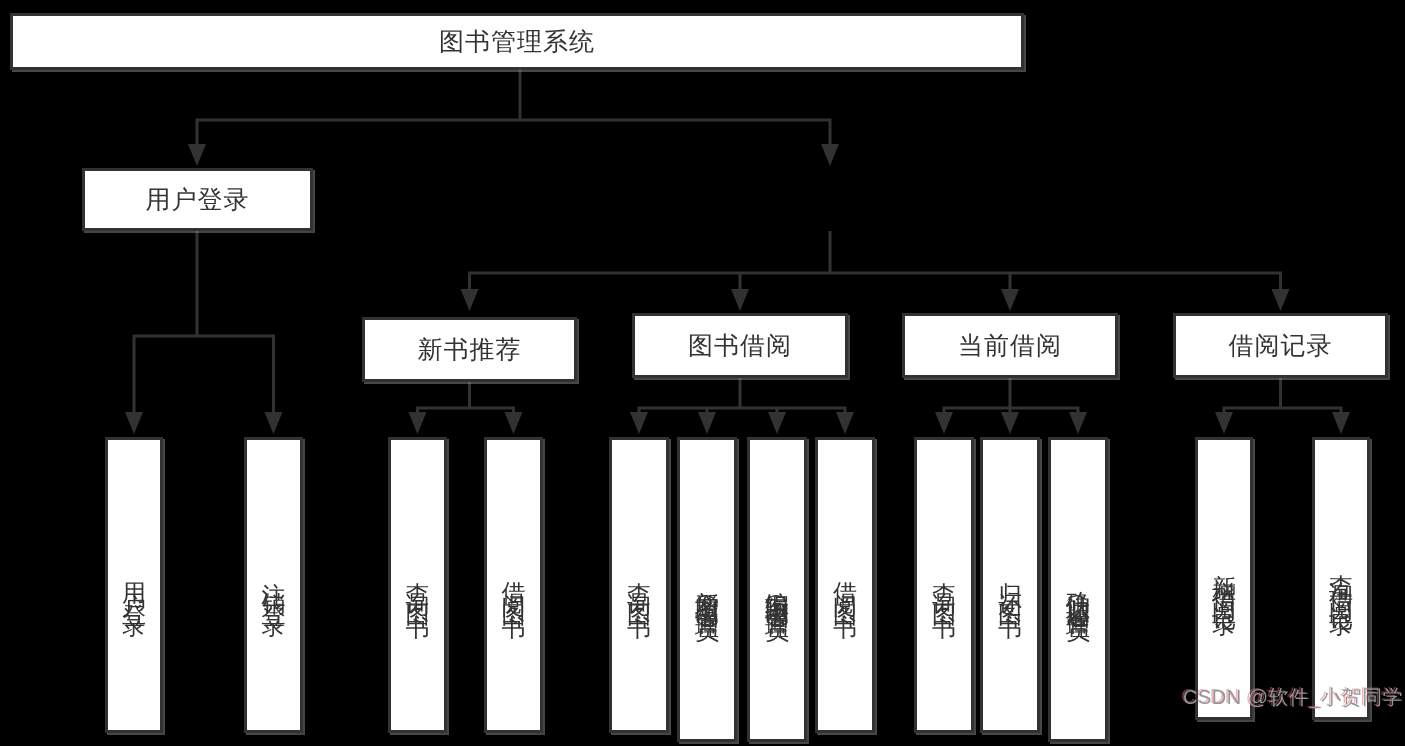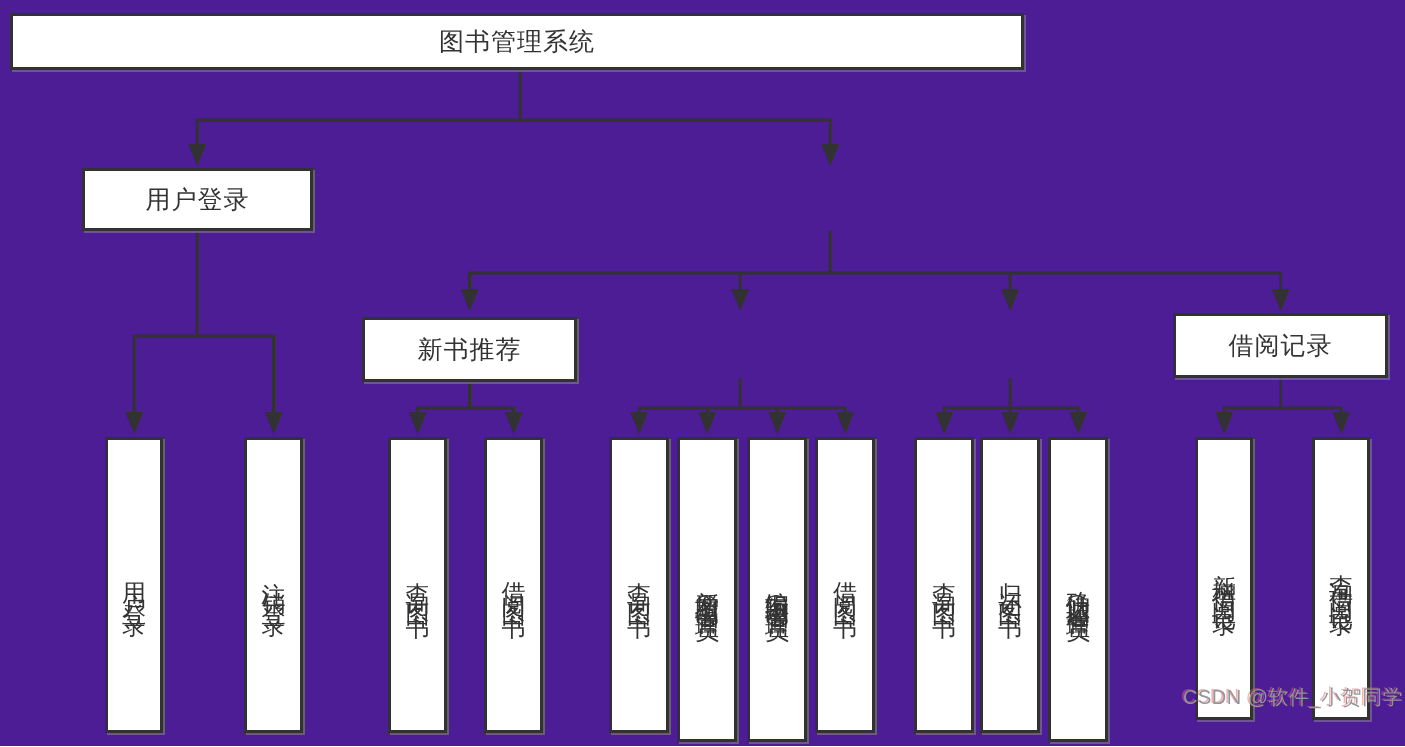--- a/index.html
+++ b/index.html
@@ -1,17 +1,17 @@
 <!DOCTYPE html>
 <html><head>
 <meta charset="utf-8">
 <style>
   html,body{margin:0;padding:0;background:#fff;}
   .canvas{
-    position:relative;width:1405px;height:746px;background:#4c1d95;
+    position:relative;width:1405px;height:746px;background:#000000;
     font-family:"Liberation Sans","DejaVu Sans",sans-serif;color:#333333;overflow:hidden;text-align:center;
   }
   .connectors{position:absolute;left:0;top:0;z-index:1;}
   .node{
     position:absolute;box-sizing:border-box;border:3px solid #323232;background:#ffffff;
     display:flex;align-items:center;justify-content:center;z-index:2;
     box-shadow:2px 2px 0 rgba(155,155,155,0.45);
   }
   .hlabel{font-size:25px;letter-spacing:1px;white-space:nowrap;}
   .vtext{writing-mode:vertical-rl;text-orientation:mixed;font-size:24px;line-height:1;}
@@ -65,20 +65,26 @@
     <span class="hlabel">图书管理系统</span>
   </div>
 
   <div class="node" style="left:82px;top:168px;width:231px;height:63px">
     <span class="hlabel">用户登录</span>
   </div>
 
   <div class="node" style="left:362px;top:317px;width:215px;height:65px">
     <span class="hlabel">新书推荐</span>
   </div>
+  <div class="node" style="left:632px;top:313px;width:216px;height:65px">
+    <span class="hlabel">图书借阅</span>
+  </div>
+  <div class="node" style="left:902px;top:313px;width:216px;height:65px">
+    <span class="hlabel">当前借阅</span>
+  </div>
   <div class="node" style="left:1173px;top:313px;width:215px;height:65px">
     <span class="hlabel">借阅记录</span>
   </div>
 
   <div class="node" style="left:105px;top:437px;width:58px;height:296px">
     <span class="vtext s4">用户登录</span>
   </div>
   <div class="node" style="left:244px;top:437px;width:59px;height:296px">
     <span class="vtext s4">注销登录</span>
   </div>

